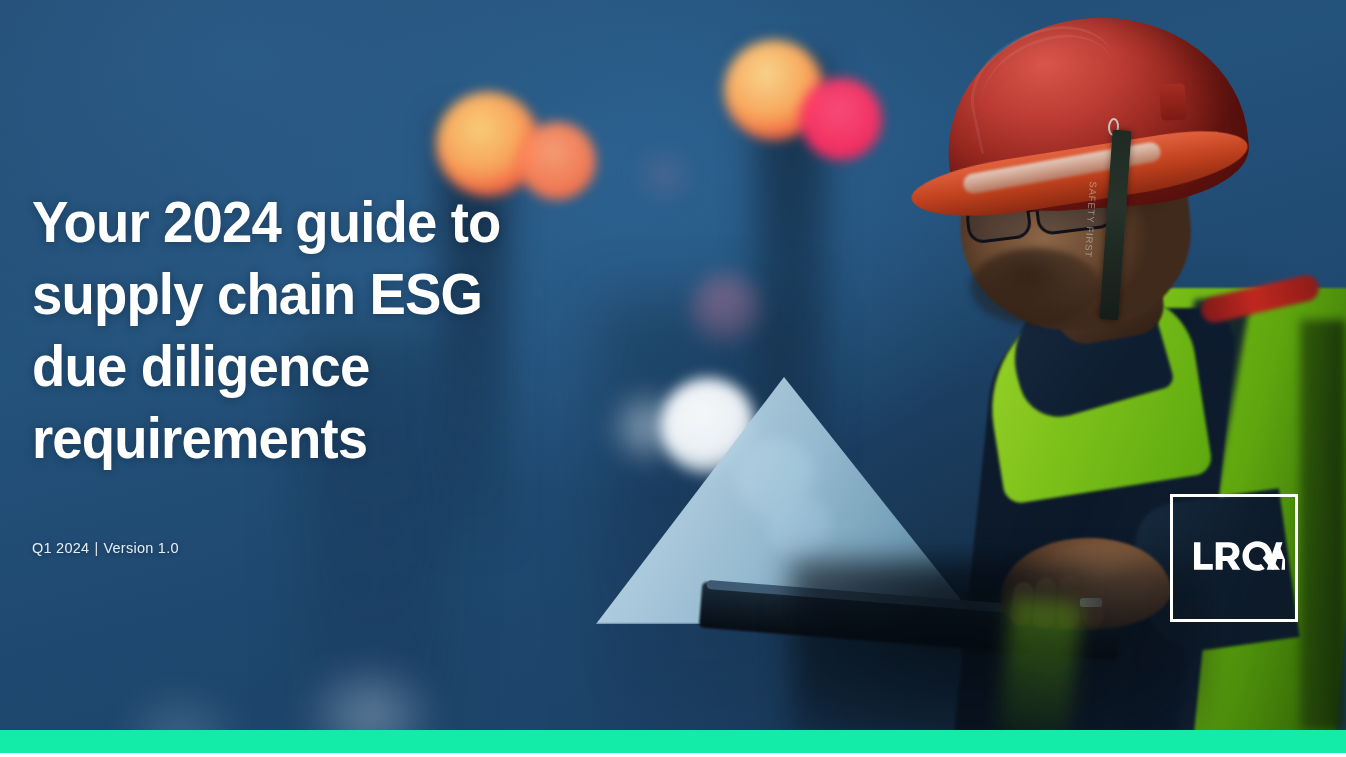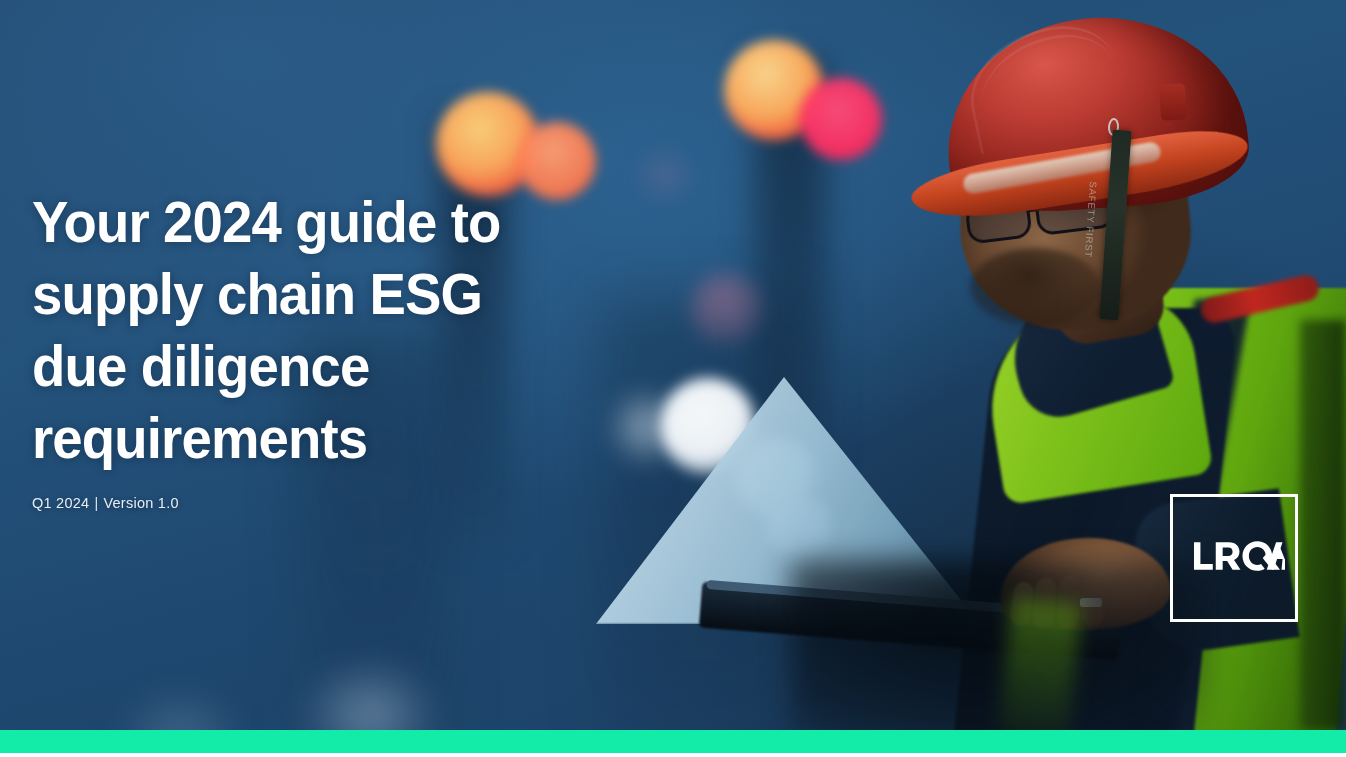--- a/index.html
+++ b/index.html
@@ -343,21 +343,21 @@
     line-height:72px;
     letter-spacing:-0.9px;
     text-shadow:0 1px 10px rgba(8,22,40,.38);
     font-family:"Liberation Sans", sans-serif;
     transform:scaleX(.94);
     transform-origin:left top;
   }
 
   .meta {
     position:absolute;
-    left:32px; top:495px;
+    left:32px; top:540px;
     color:#e8edf2;
     font-size:14.5px;
     letter-spacing:.25px;
     font-family:"Liberation Sans", sans-serif;
     text-shadow:0 1px 5px rgba(8,22,40,.42);
   }
   .meta .sep { padding:0 5px; color:#dbe3ea; }
 
   
   .logo-box {

